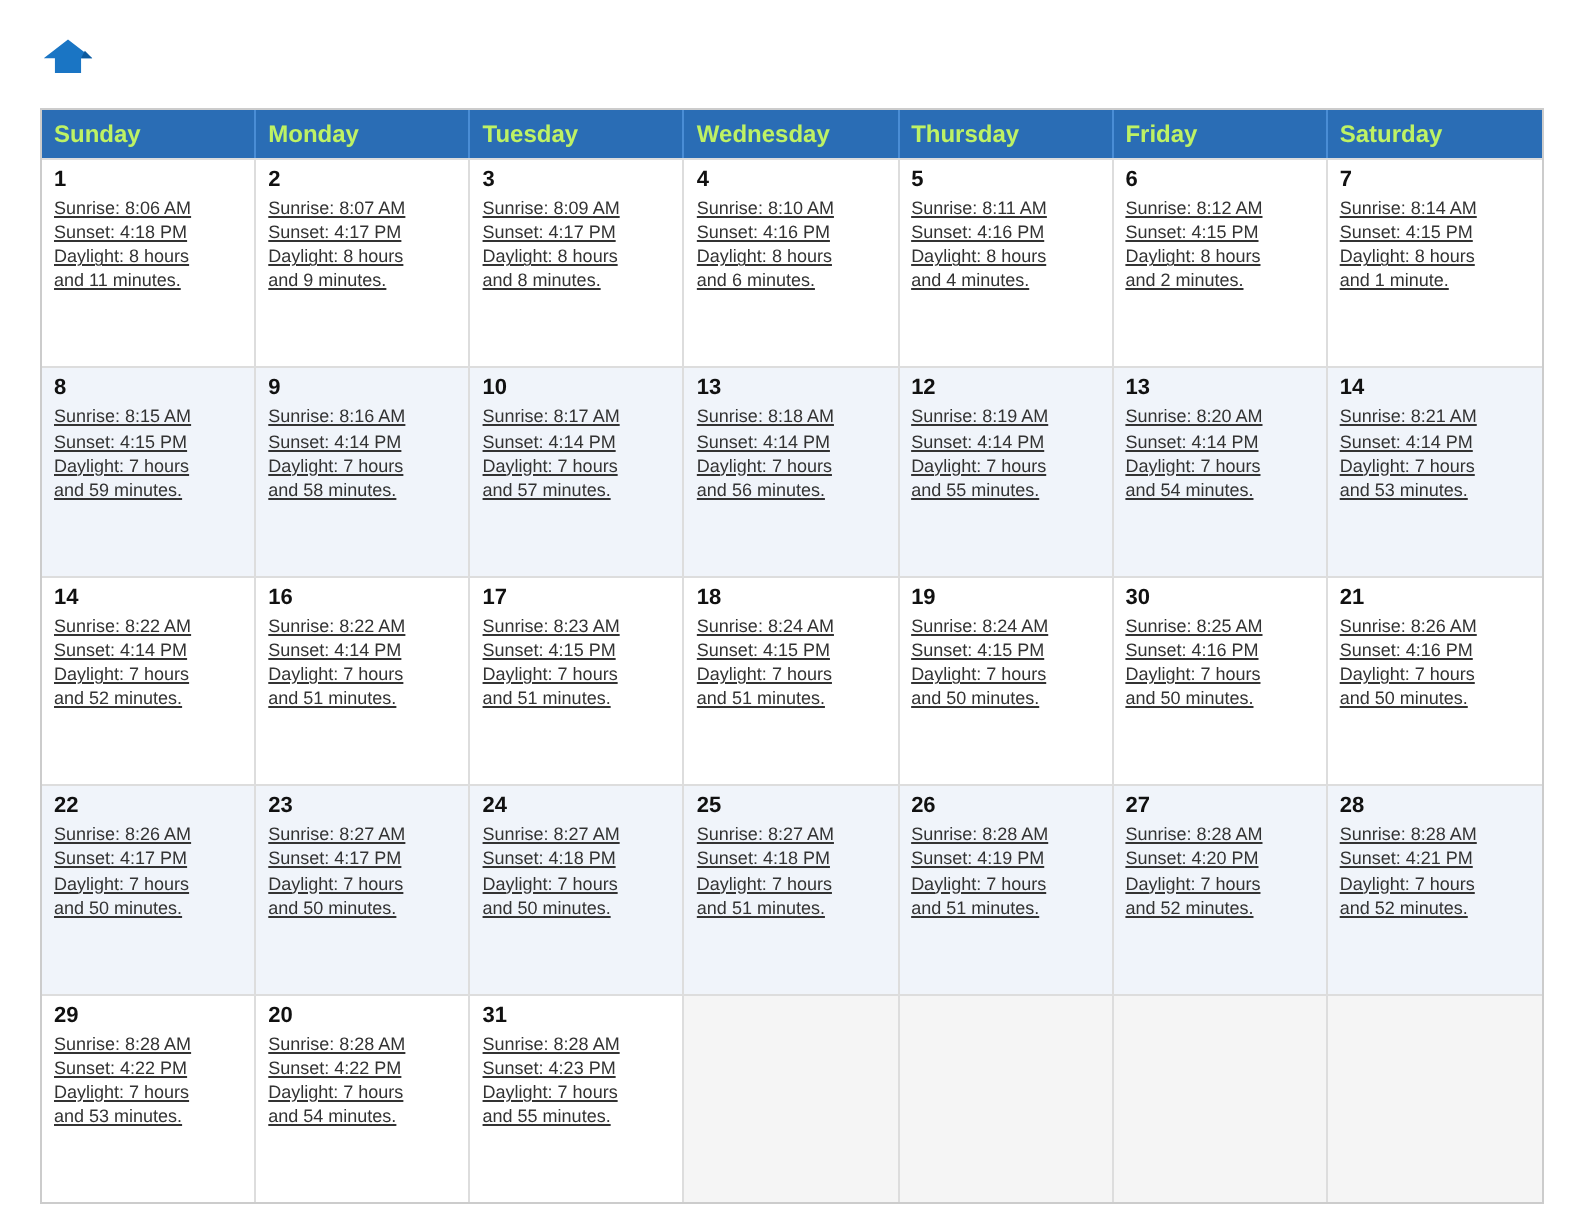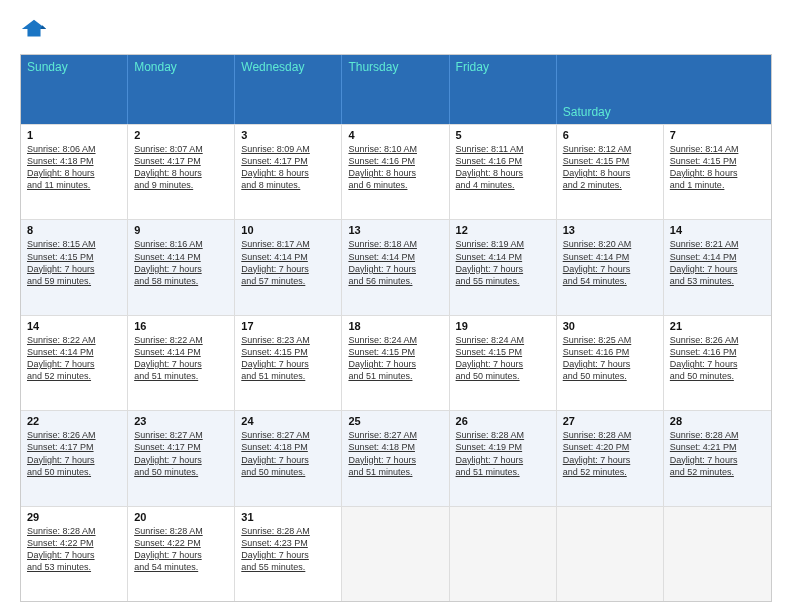--- a/index.html
+++ b/index.html
@@ -51,30 +51,29 @@
       display: flex;
       flex-direction: column;
       border: 1px solid #ccc;
     }
     .cal-header {
       display: grid;
       grid-template-columns: repeat(7, 1fr);
       background: #2a6db5;
     }
     .cal-header-cell {
-      color: #5eead4;
+      color: #bef264;
       font-size: 12px;
-      font-weight: normal;
+      font-weight: bold;
       padding: 5px 6px;
       text-align: left;
       border-right: 1px solid #4a8dd5;
     }
     .cal-header-cell:last-child {
       border-right: none;
-      margin-top: 45px;
     }
     .cal-body {
       flex: 1;
       display: flex;
       flex-direction: column;
     }
     .cal-row {
       display: grid;
       grid-template-columns: repeat(7, 1fr);
       flex: 1;
@@ -129,20 +128,21 @@
     <div class="title-block">
       <div class="month-title"></div>
       <div class="location"></div>
     </div>
   </div>
 
   <div class="calendar">
     <div class="cal-header" id="cal-header-row">
         <div class="cal-header-cell">Sunday</div>
         <div class="cal-header-cell">Monday</div>
+        <div class="cal-header-cell">Tuesday</div>
         <div class="cal-header-cell">Wednesday</div>
         <div class="cal-header-cell">Thursday</div>
         <div class="cal-header-cell">Friday</div>
         <div class="cal-header-cell">Saturday</div>
       </div>
     <div class="cal-body" id="cal-body">
         <div class="cal-row">
           <div class="cal-cell">
             <div class="day-num">1</div>
             <div class="cell-text">Sunrise: 8:06 AM<br>Sunset: 4:18 PM<br>Daylight: 8 hours<br>and 11 minutes.</div>

